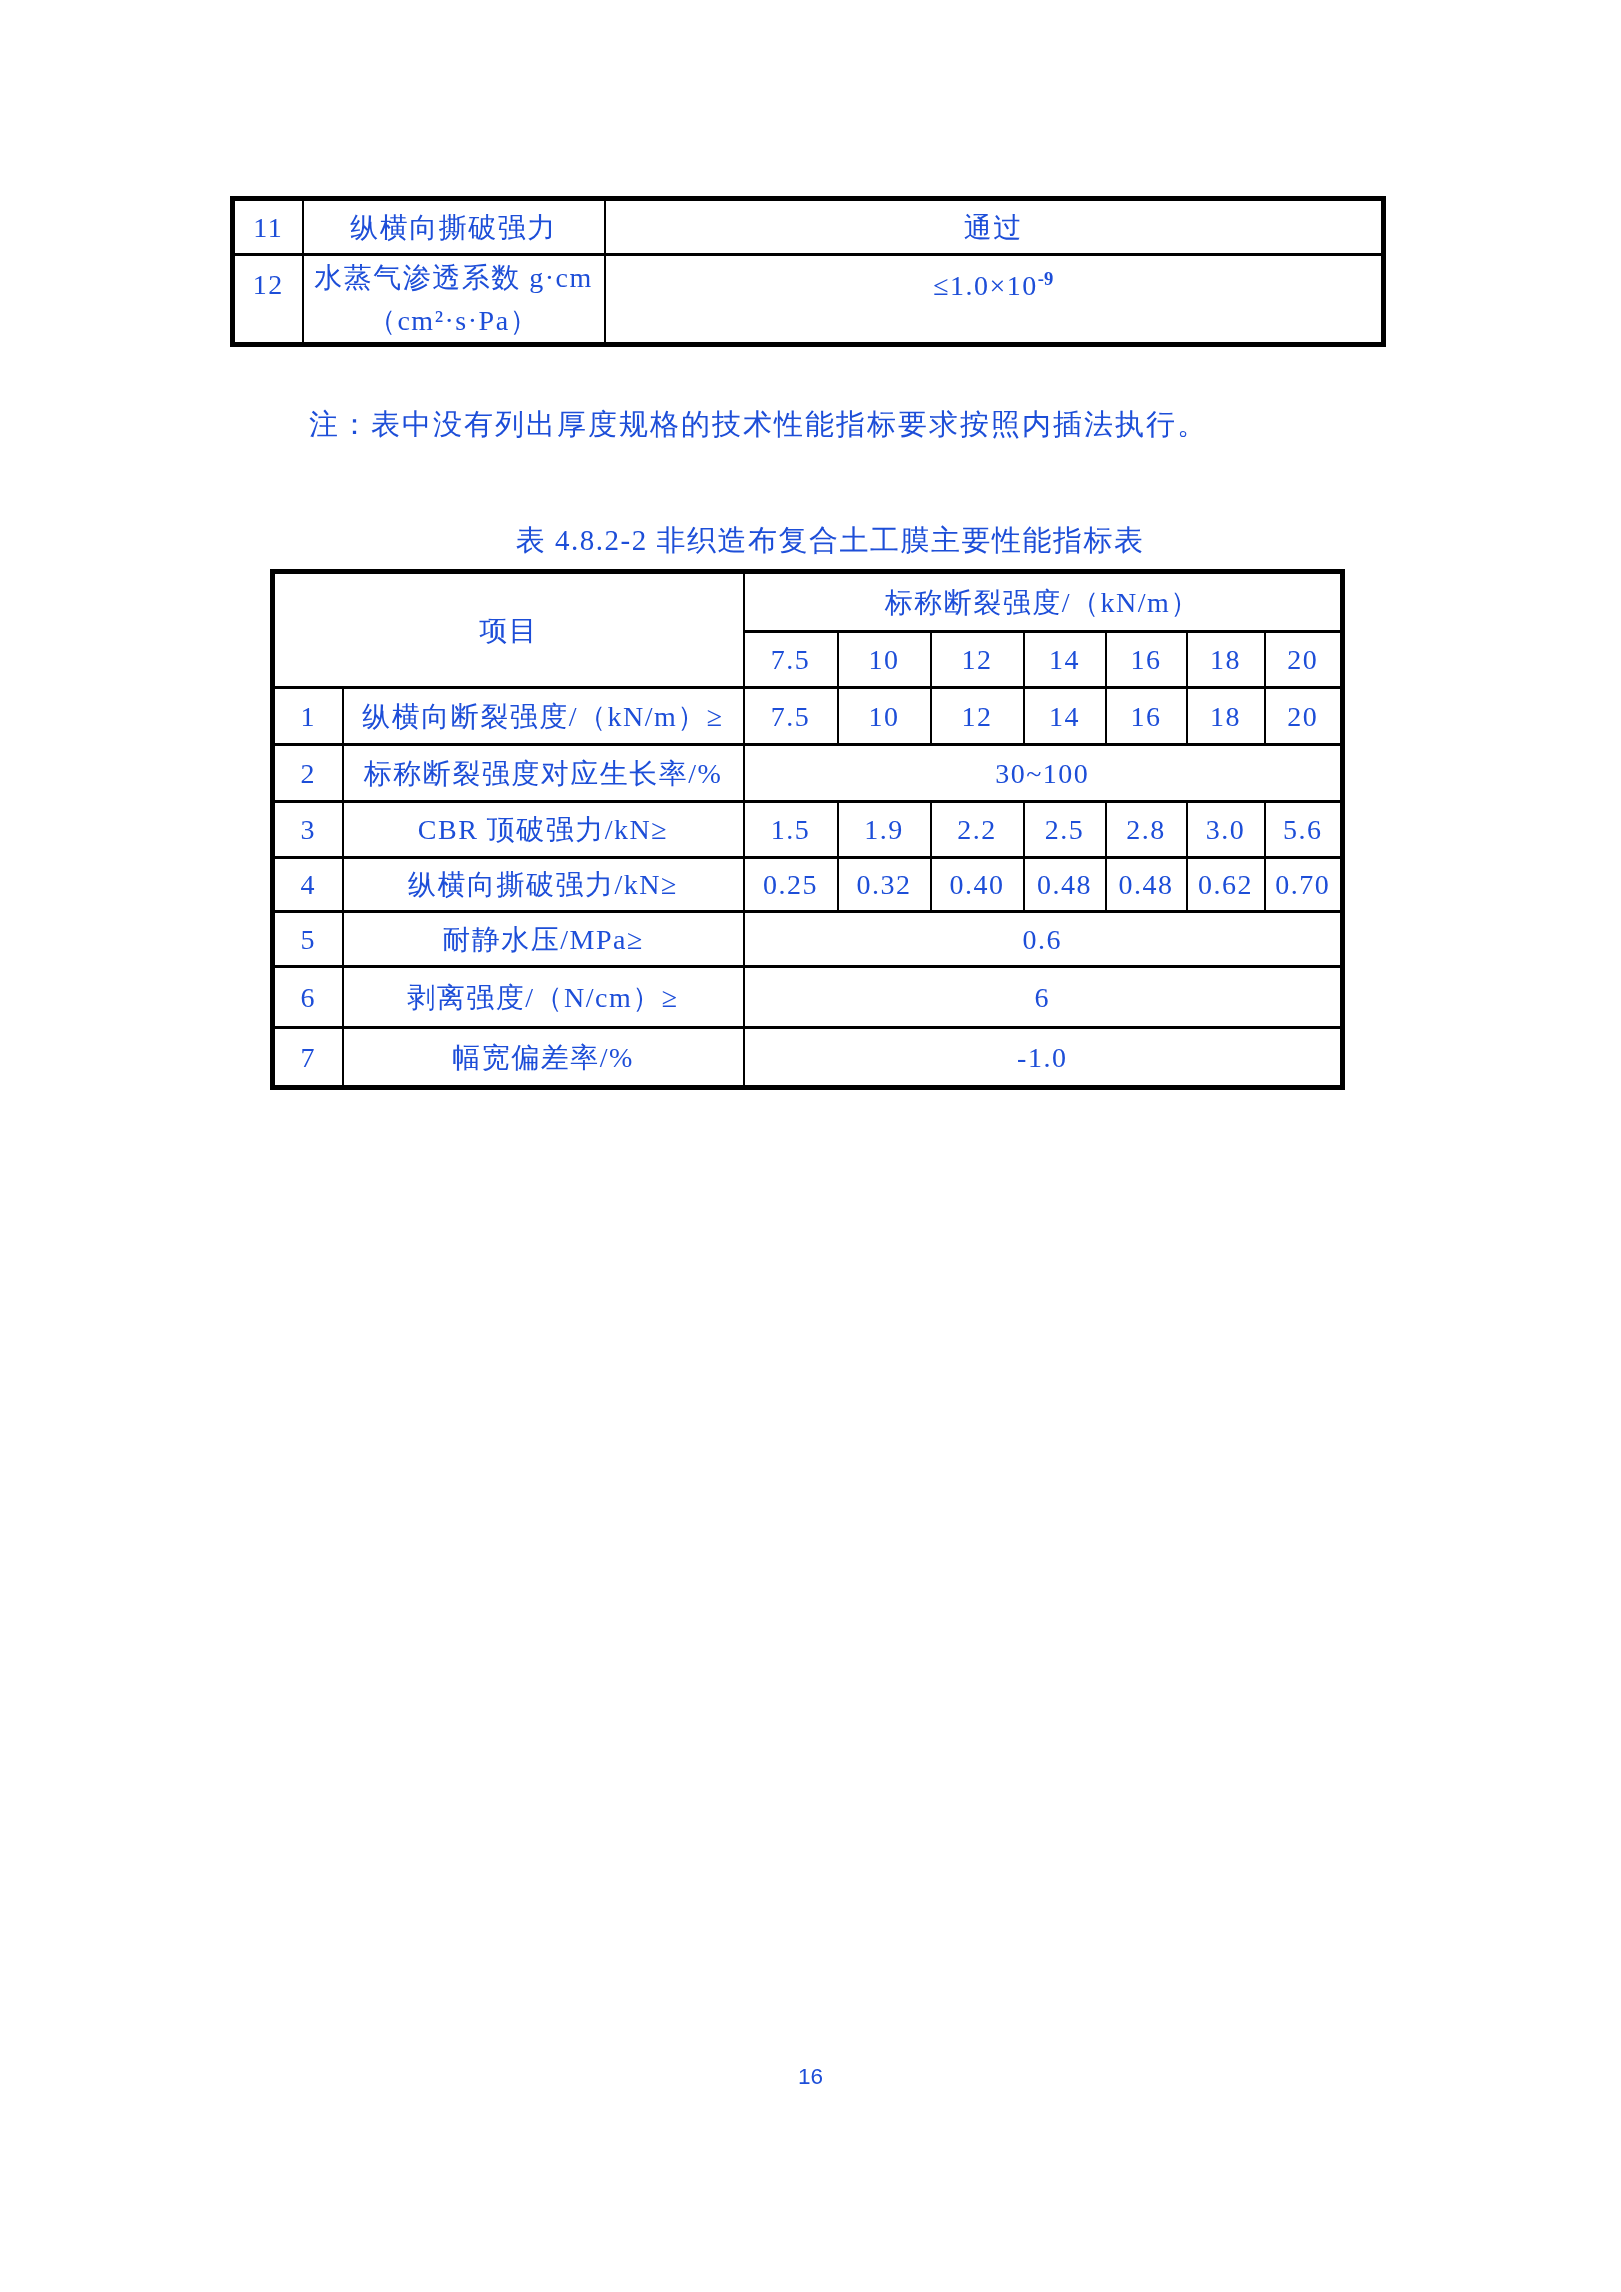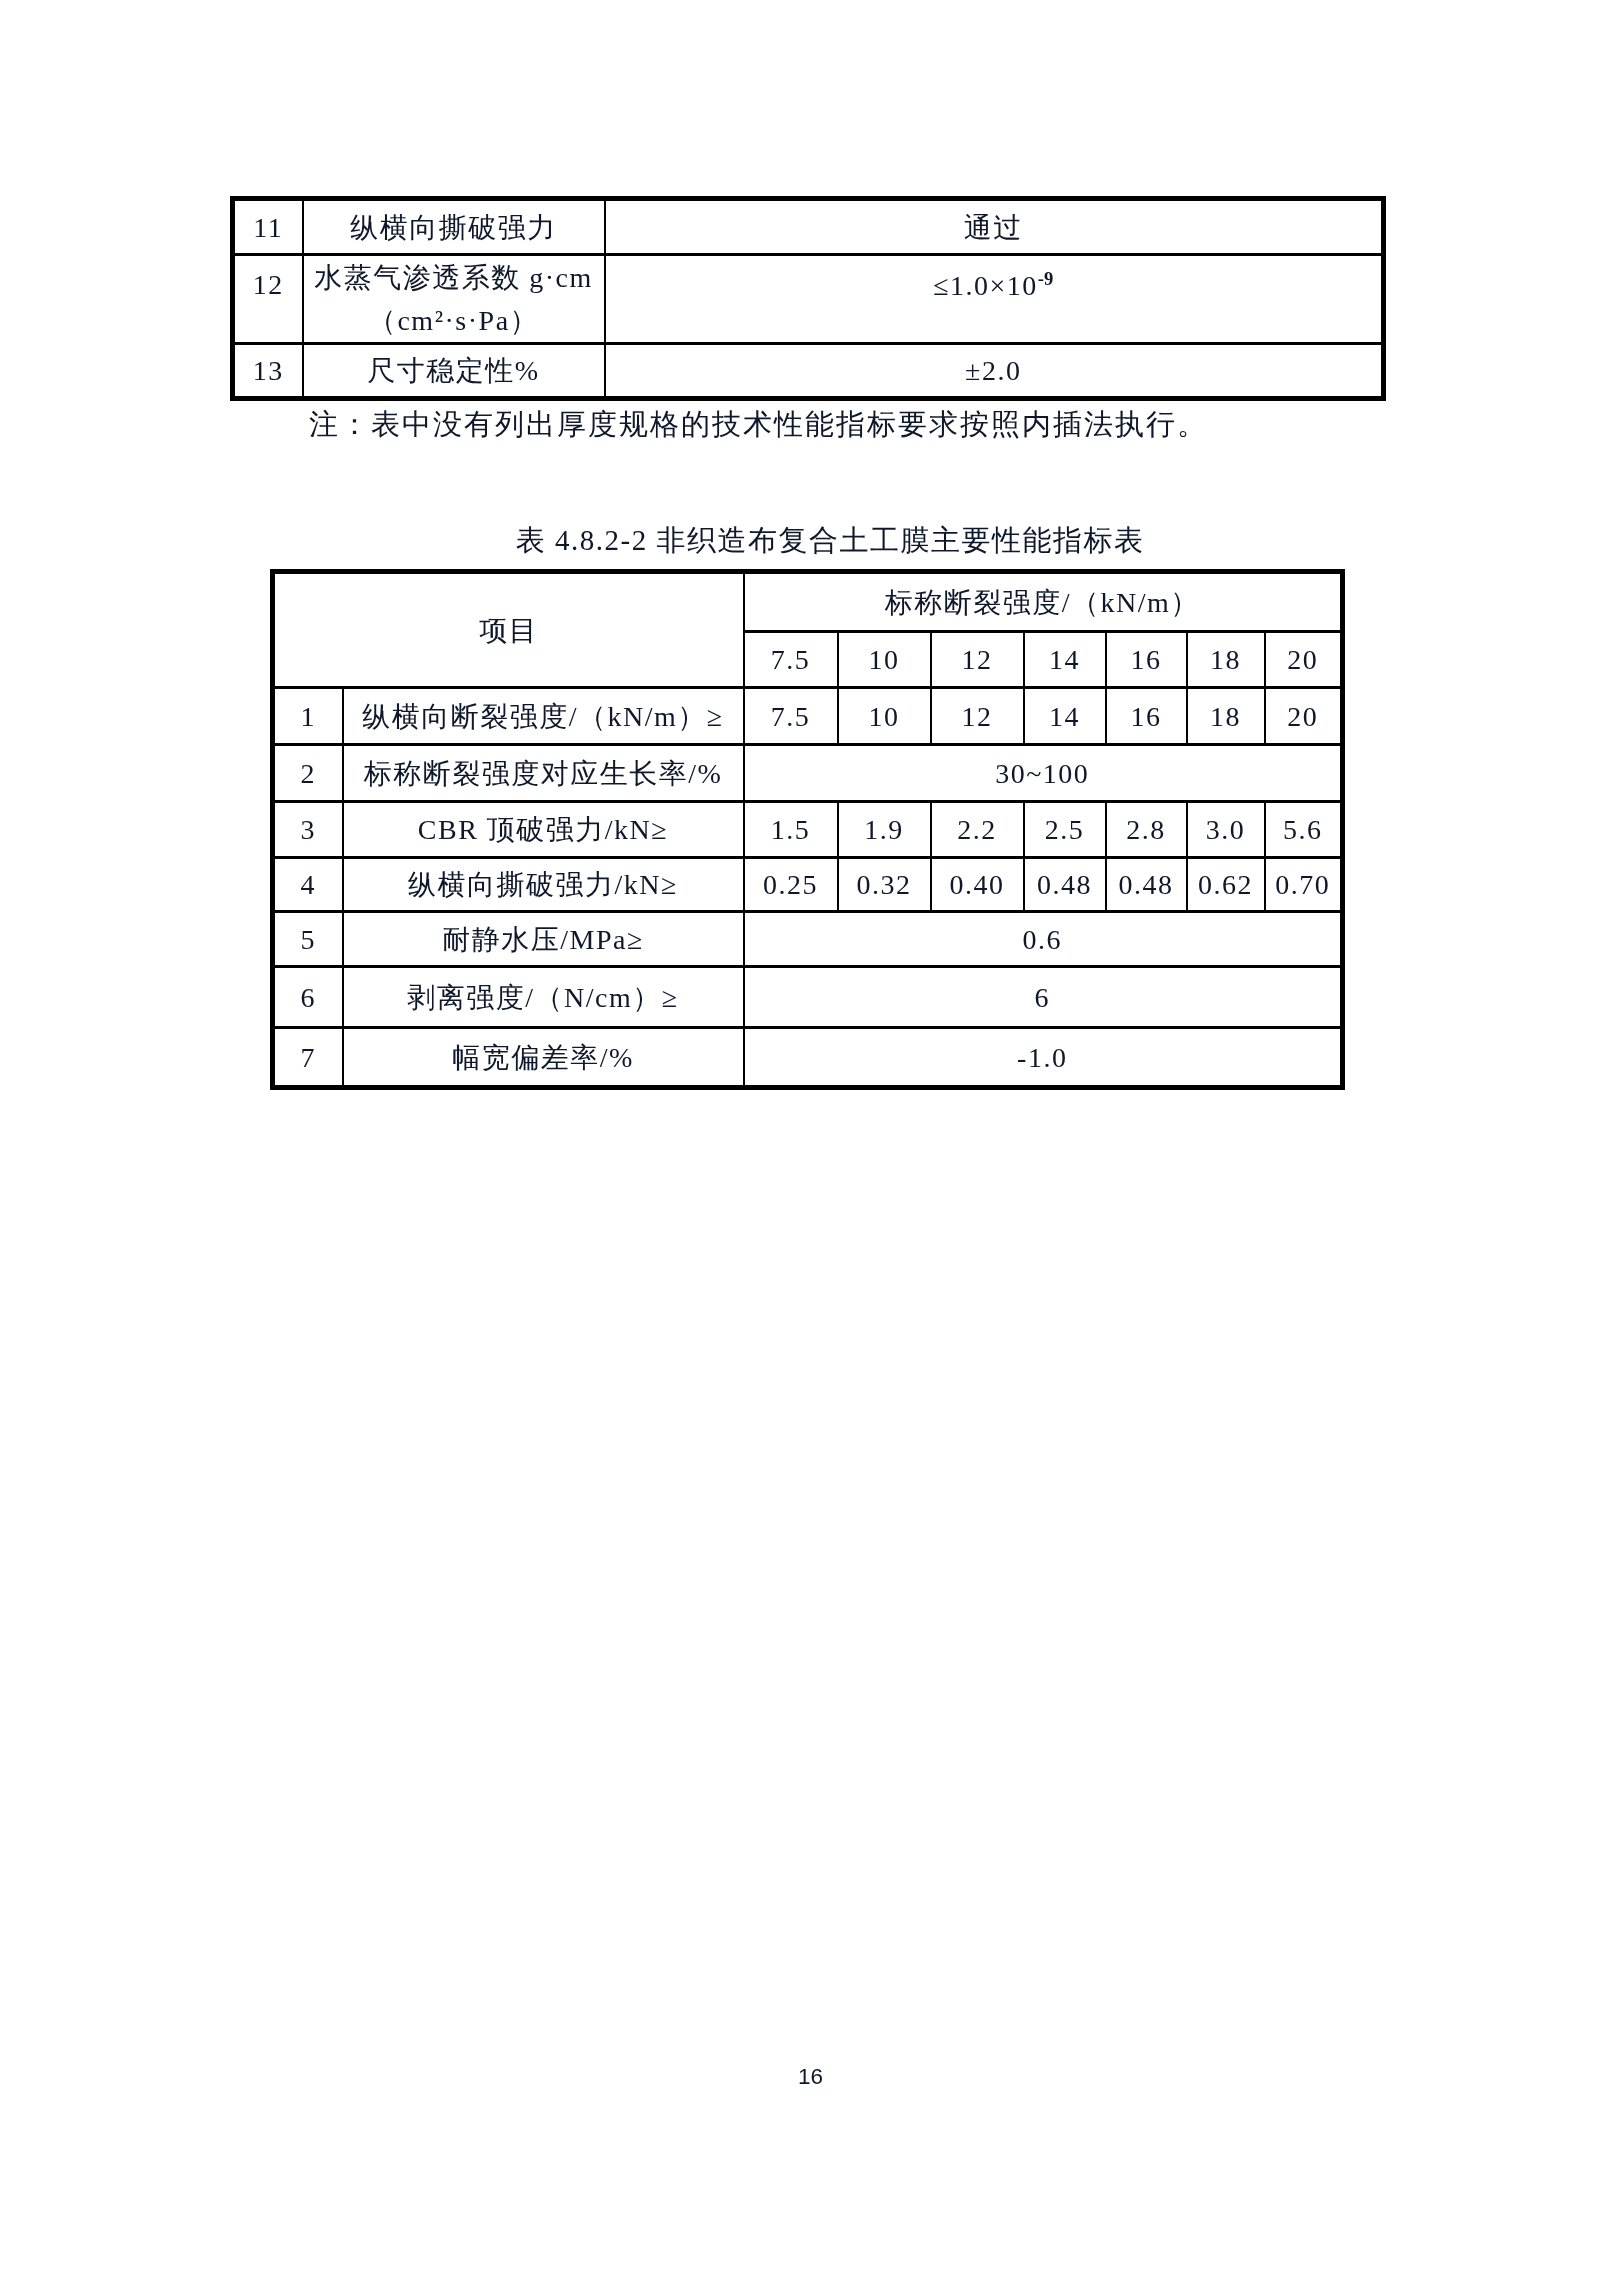--- a/index.html
+++ b/index.html
@@ -1,18 +1,18 @@
 <!DOCTYPE html>
 <html><head>
 <meta charset="utf-8">
 <style>
   html,body { margin:0; padding:0; background:#ffffff; }
   .page {
     position:relative; width:1621px; height:2293px; background:#ffffff;
-    font-family:"Liberation Serif","DejaVu Serif",serif; color:#0f172a;
+    font-family:"Liberation Serif","DejaVu Serif",serif; color:#1d4ed8;
     overflow:hidden;
   }
   table { position:absolute; border-collapse:collapse; table-layout:fixed; }
   td {
     border:2.9px solid #000; border-top-width:3.9px; border-bottom-width:3.9px;
     text-align:center; vertical-align:middle;
     font-size:28px; letter-spacing:1.5px; padding:0; overflow:hidden;
     line-height:1.25;
   }
   .t1 { left:230px; top:196px; border:5.9px solid #000; }
@@ -50,25 +50,20 @@
         <td>纵横向撕破强力</td>
         <td>通过</td>
       </tr>
       <tr style="height:89px">
         <td class="vtop">12</td>
         <td class="two-line">
           <div>水蒸气渗透系数 g·cm</div>
           <div>（cm²·s·Pa）</div>
         </td>
         <td class="vtop"><span>≤1.0×10</span><sup class="exp">-9</sup></td>
-      </tr>
-      <tr style="height:55px">
-        <td>13</td>
-        <td>尺寸稳定性%</td>
-        <td>±2.0</td>
       </tr>
     </tbody>
   </table>
 
   <div class="note">注：表中没有列出厚度规格的技术性能指标要求按照内插法执行。</div>
 
   <div class="t2title">表 4.8.2-2 非织造布复合土工膜主要性能指标表</div>
 
   <table class="t2">
     <colgroup>

